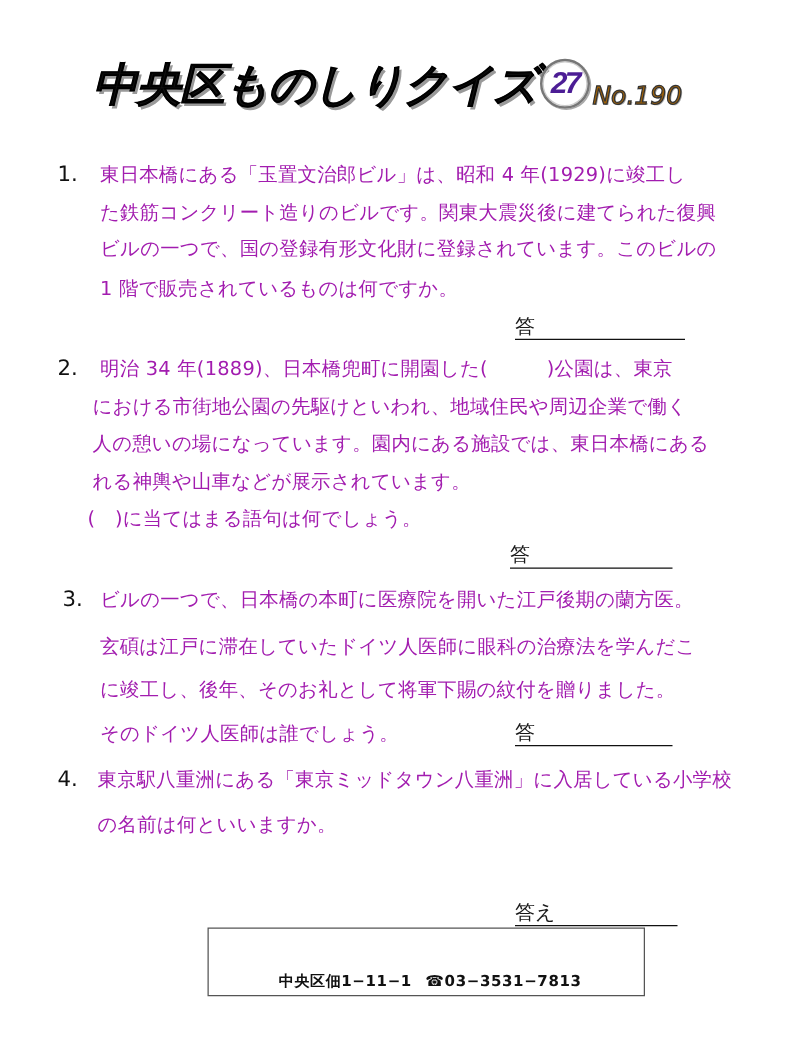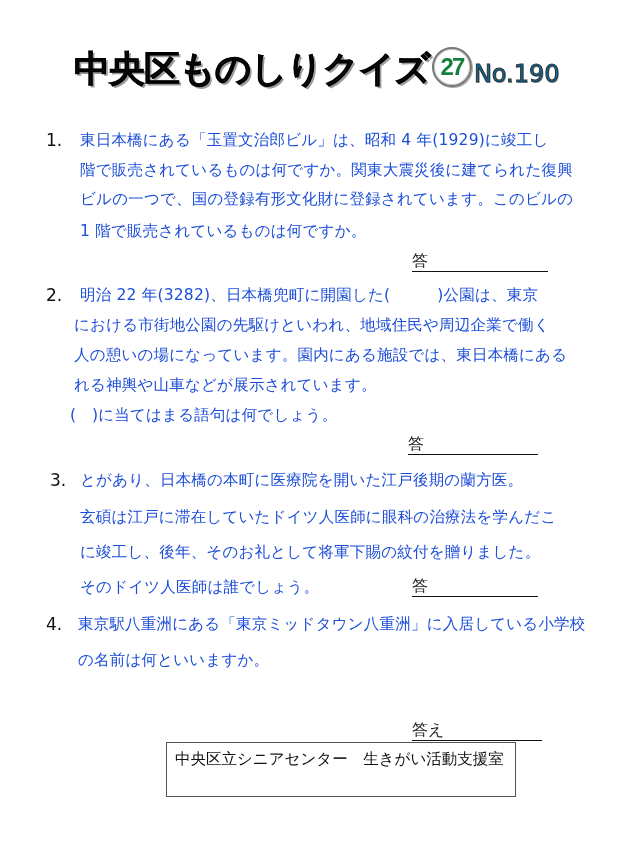--- a/index.html
+++ b/index.html
@@ -3,47 +3,47 @@
   <meta charset="utf-8">
   <style>
     html, body { margin: 0; padding: 0; background: #ffffff; }
     body {
       width: 628px; height: 848px; position: relative; overflow: hidden;
       font-family: "DejaVu Sans", "Liberation Sans", sans-serif;
       color: #1a1a1a;
     }
     .title {
       position: absolute; left: 74px; top: 40px; height: 50px;
-      display: flex; align-items: flex-end; white-space: nowrap;
+      display: flex; align-items: flex-end; white-space: nowrap; font-style: italic;
     }
     .title-main {
       font-size: 36px; font-weight: bold; line-height: 42px;
       color: #111;
       letter-spacing: -1px;
       text-shadow: 2px 2px 0 #9a9a9a;
       -webkit-text-stroke: 0.6px #000;
     }
     .title-num {
       display: inline-flex; align-items: center; justify-content: center;
       width: 36px; height: 36px; border-radius: 50%;
       border: 2px solid #777; box-shadow: 1px 1px 0 #aaa, inset 0 0 0 1px #ccc;
-      font-size: 24px; font-weight: bold; color: #15803d; margin-left: 2px;
+      font-size: 24px; font-weight: bold; color: #4c1d95; margin-left: 2px;
       margin-bottom: 3px; letter-spacing: -2px;
       font-family: "Liberation Sans Narrow", "Liberation Sans", sans-serif;
     }
     .title-no {
-      font-size: 24px; color: #0369a1; margin-left: 2px; margin-bottom: 2px;
+      font-size: 20px; color: #a16207; margin-left: 2px; margin-bottom: 2px;
       -webkit-text-stroke: 1px #333; font-weight: normal;
       text-shadow: 1px 1px 0 #aaa;
     }
     .qnum {
       position: absolute; font-size: 17px; line-height: 24px; color: #111;
     }
     .qline {
-      position: absolute; font-size: 15.5px; line-height: 24px; white-space: nowrap; color: #1d4ed8;
+      position: absolute; font-size: 15.5px; line-height: 24px; white-space: nowrap; color: #a21caf;
       letter-spacing: 0.2px;
     }
     .ans {
       position: absolute; font-size: 16px; line-height: 20px;
       border-bottom: 1.5px solid #111; height: 20px;
     }
     .footer-box {
       position: absolute; left: 166px; top: 742px; width: 350px; height: 55px;
       border: 1.5px solid #555; box-sizing: border-box;
     }
@@ -60,55 +60,58 @@
 
 <div class="title">
   <span class="title-main">中央区ものしりクイズ</span>
   <span class="title-num">27</span>
   <span class="title-no">No.190</span>
 </div>
 
 <div>
   <span class="qnum" style="left:46px; top:128px;">1.</span>
   <span class="qline" style="left:80px; top:128px;">東日本橋にある「玉置文治郎ビル」は、昭和 4 年(1929)に竣工し</span>
-  <span class="qline" style="left:80px; top:158px;">階で販売されているものは何ですか。関東大震災後に建てられた復興</span>
+  <span class="qline" style="left:80px; top:158px;">た鉄筋コンクリート造りのビルです。関東大震災後に建てられた復興</span>
   <span class="qline" style="left:80px; top:188px;font-family:Liberation Mono, monospace;">ビルの一つで、国の登録有形文化財に登録されています。このビルの</span>
   <span class="qline" style="left:80px; top:219px;">1 階で販売されているものは何ですか。</span>
   <div class="ans" style="left:412px; top:251px; width:136px;">
     <span>答</span>
   </div>
 </div>
 
 <div>
   <span class="qnum" style="left:46px; top:283px;">2.</span>
-  <span class="qline" style="left:80px; top:283px;">明治 22 年(3282)、日本橋兜町に開園した(　　　)公園は、東京</span>
+  <span class="qline" style="left:80px; top:283px;">明治 34 年(1889)、日本橋兜町に開園した(　　　)公園は、東京</span>
   <span class="qline" style="left:74px; top:313px;">における市街地公園の先駆けといわれ、地域住民や周辺企業で働く</span>
   <span class="qline" style="left:74px; top:343px;">人の憩いの場になっています。園内にある施設では、東日本橋にある</span>
   <span class="qline" style="left:74px; top:373px;">れる神輿や山車などが展示されています。</span>
   <span class="qline" style="left:70px; top:403px;text-align:center;">(　)に当てはまる語句は何でしょう。</span>
   <div class="ans" style="left:408px; top:434px; width:130px;">
     <span>答</span>
   </div>
 </div>
 
 <div>
   <span class="qnum" style="left:50px; top:468px;">3.</span>
-  <span class="qline" style="left:80px; top:468px;">とがあり、日本橋の本町に医療院を開いた江戸後期の蘭方医。</span>
+  <span class="qline" style="left:80px; top:468px;">ビルの一つで、日本橋の本町に医療院を開いた江戸後期の蘭方医。</span>
   <span class="qline" style="left:80px; top:505px;">玄碩は江戸に滞在していたドイツ人医師に眼科の治療法を学んだこ</span>
   <span class="qline" style="left:80px; top:540px;">に竣工し、後年、そのお礼として将軍下賜の紋付を贈りました。</span>
   <span class="qline" style="left:80px; top:575px;">そのドイツ人医師は誰でしょう。</span>
   <div class="ans" style="left:412px; top:576px; width:126px;">
     <span>答</span>
   </div>
 </div>
 
 <div>
   <span class="qnum" style="left:46px; top:612px;">4.</span>
   <span class="qline" style="left:78px; top:612px;">東京駅八重洲にある「東京ミッドタウン八重洲」に入居している小学校</span>
   <span class="qline" style="left:78px; top:648px;">の名前は何といいますか。</span>
   <div class="ans" style="left:412px; top:720px; width:130px;">
     <span>答え</span>
   </div>
 </div>
 
 <div class="footer-box">
-  <span class="footer-line1">中央区立シニアセンター　生きがい活動支援室</span>
+  <span class="footer-line2">
+    <span>中央区佃1−11−1</span>
+    <span style="margin-left:6px;">☎</span><span>03−3531−7813</span>
+  </span>
 </div>
 
 </body></html>

